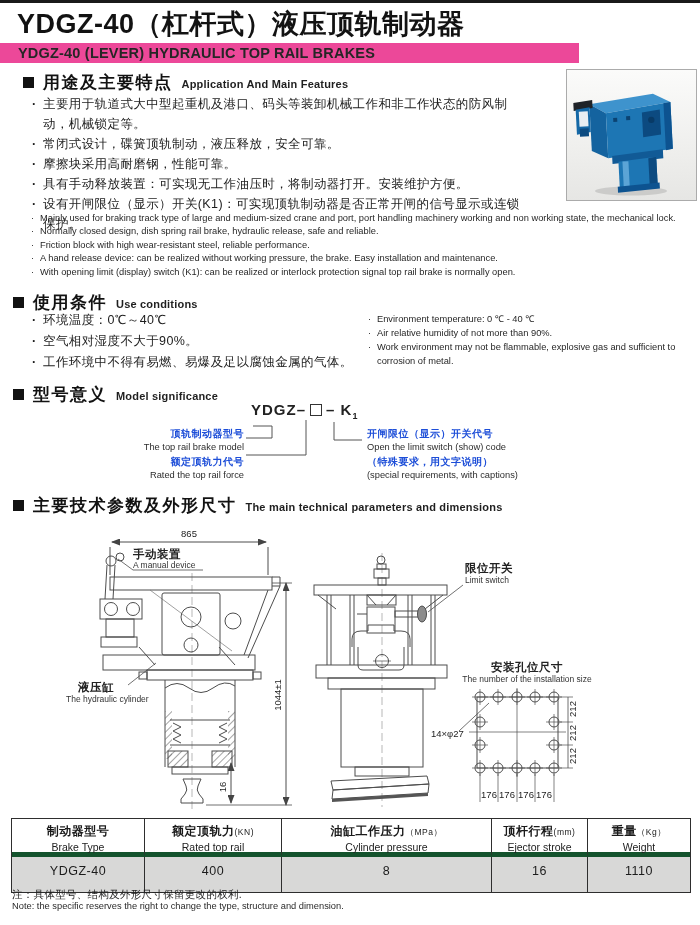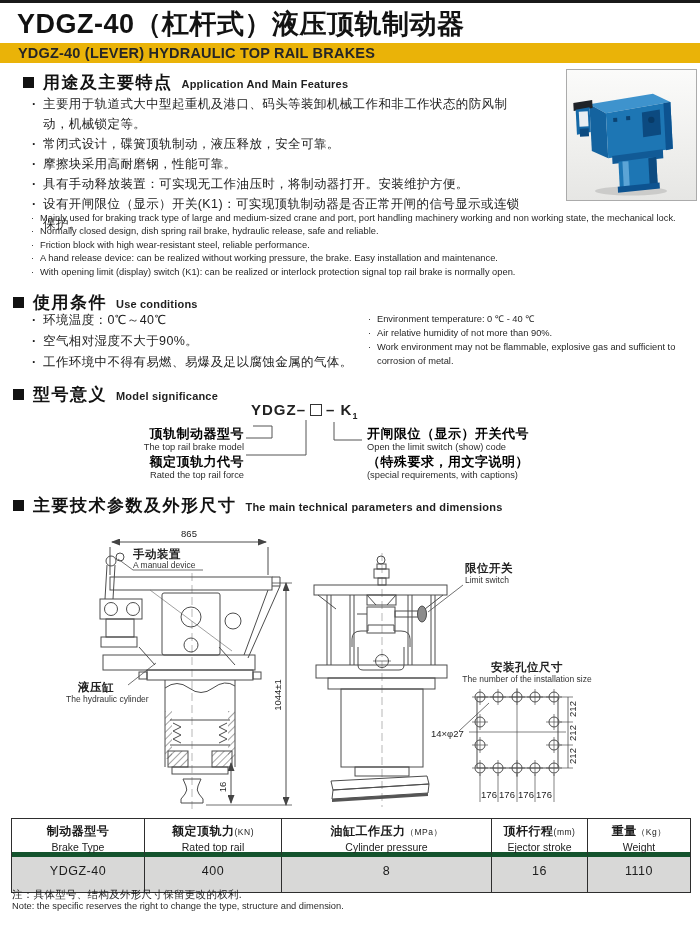--- a/index.html
+++ b/index.html
@@ -1,41 +1,41 @@
 <!DOCTYPE html>
 <html><head>
 <meta charset="utf-8">
 <style>
   html,body{margin:0;padding:0;background:#fff;}
   #page{position:relative;width:700px;height:925px;background:#fff;overflow:hidden;
         font-family:"Liberation Sans",sans-serif;color:#1c1c1c;}
   .abs{position:absolute;}
   #toprule{left:0;top:0;width:700px;height:3px;background:#191919;}
   #title{left:17px;top:6px;font-size:27px;font-weight:bold;letter-spacing:.5px;color:#121212;white-space:nowrap;}
-  #subbar{left:0;top:43px;width:700px;height:20px;background:#eab308;}
+  #subbar{left:0;top:43px;width:579px;height:20px;background:#ec4899;}
   #subbar span{display:inline-block;margin-left:18px;font-size:14.5px;font-weight:bold;line-height:20px;color:#262626;letter-spacing:.2px;}
   .sec{display:flex;align-items:center;gap:9px;}
   .sq{width:11px;height:11px;background:#121212;flex:0 0 auto;}
   .sec .szh{font-size:17px;font-weight:bold;letter-spacing:1.5px;color:#121212;}
   .sec .sen{font-size:11px;font-weight:bold;color:#1f1f1f;letter-spacing:.2px;padding-top:3px;}
   ul{list-style:none;margin:0;padding:0;}
   .zhlist li{position:relative;padding-left:13px;font-size:12.5px;line-height:20px;letter-spacing:.4px;font-weight:500;}
   .zhlist li:before{content:"·";position:absolute;left:2px;font-weight:bold;}
   .enlist li{position:relative;padding-left:10px;font-size:9.3px;line-height:13.4px;color:#272727;white-space:nowrap;}
   .enlist li:before{content:"·";position:absolute;left:1px;}
   .enlist2 li{position:relative;padding-left:10px;font-size:9.3px;line-height:14px;color:#272727;}
   .enlist2 li:before{content:"·";position:absolute;left:1px;}
   .czh li{line-height:21px;}
   #photo{left:566px;top:69px;width:131px;height:132px;border:1px solid #ababab;
          background:linear-gradient(180deg,#fbfbfa 0%,#efefed 60%,#e6e6e4 100%);box-sizing:border-box;}
   
   #modelcode{left:251px;top:401px;font-size:15px;font-weight:600;letter-spacing:1px;color:#222;white-space:nowrap;}
   #modelcode .mbox{display:inline-block;width:10px;height:10px;border:1.5px solid #333;margin:0 4px;vertical-align:-1px;}
   #modelcode sub{font-size:9px;}
-  .mlab-zh{font-size:13px;font-weight:600;letter-spacing:.5px;line-height:15px;color:#000000;}
+  .mlab-zh{font-size:10px;font-weight:600;letter-spacing:.5px;line-height:15px;color:#1d4ed8;}
   .mlab-en{font-size:9.3px;line-height:13px;color:#2d2d2d;}
   #mleft{left:0;top:426px;width:244px;text-align:right;}
   #mright{left:367px;top:426px;width:320px;text-align:left;}
   
   svg{font-family:inherit;}
   .dzh{font-size:11.5px;font-weight:600;letter-spacing:.5px;fill:#222;}
   .den{font-size:8.5px;fill:#333;}
   .ddim{font-size:9.5px;fill:#222;}
   
   #table{left:11px;top:818px;width:678px;border:1.5px solid #2e2e2e;box-sizing:content-box;}

